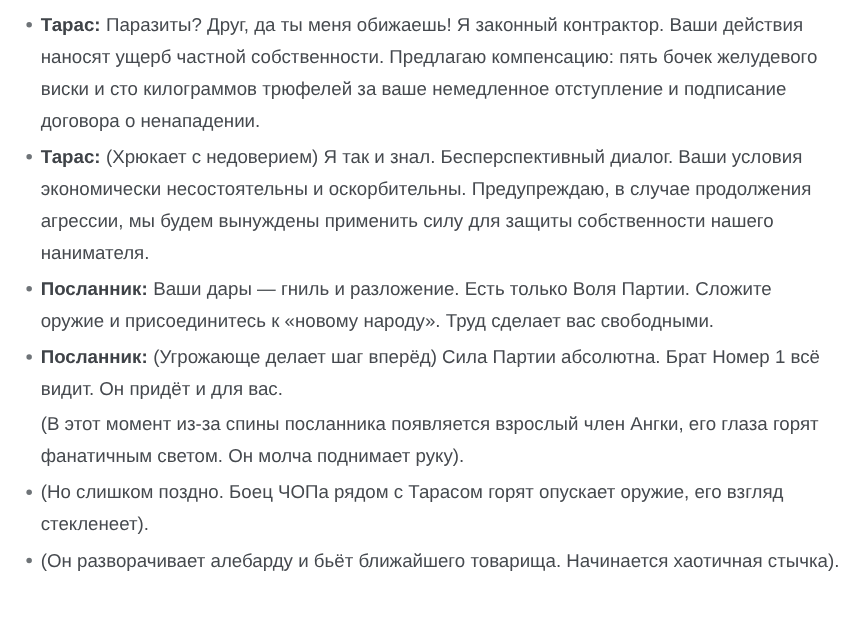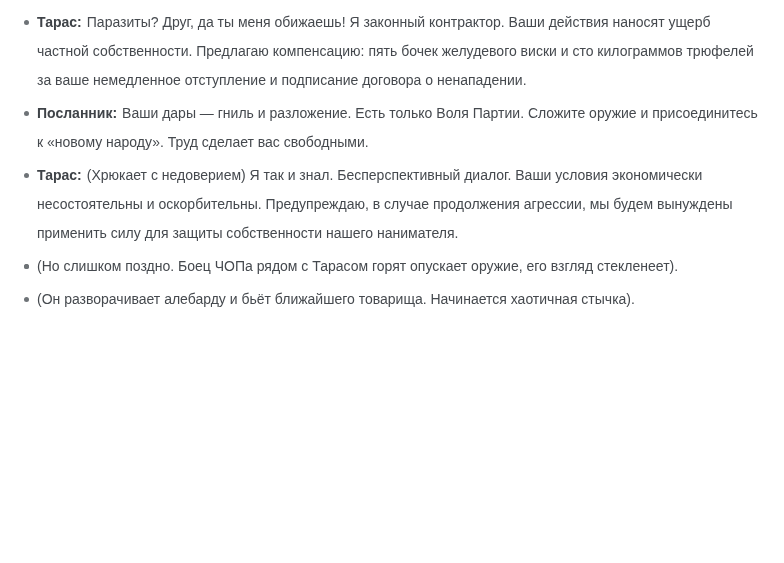--- a/index.html
+++ b/index.html
@@ -12,21 +12,21 @@
     height: 563px;
     overflow: hidden;
     font-family: "Liberation Sans", sans-serif;
     color: #45494e;
     -webkit-font-smoothing: antialiased;
   }
   .doc {
     box-sizing: border-box;
     width: 784px;
     padding: 8px 20px 0 37px;
-    font-size: 14px;
+    font-size: 17px;
     line-height: 29px;
   }
   ul.dialogue {
     list-style: none;
     margin: 0;
     padding: 0;
   }
   ul.dialogue > li {
     position: relative;
     margin: 0 0 4px 0;
@@ -59,30 +59,32 @@
 <main class="doc">
   <ul class="dialogue">
 
     <li>
       <span class="bullet"></span>
       <p class="line"><span class="speaker">Тарас:</span><span class="speech">Паразиты? Друг, да ты меня обижаешь! Я законный контрактор. Ваши действия наносят ущерб частной собственности. Предлагаю компенсацию: пять бочек желудевого виски и сто килограммов трюфелей за ваше немедленное отступление и подписание договора о ненападении.</span></p>
     </li>
 
     <li>
       <span class="bullet"></span>
+      <p class="line"><span class="speaker">Тарас:</span><span class="speech">(Хрюкает с недоверием) Я так и знал. Бесперспективный диалог. Ваши условия экономически несостоятельны и оскорбительны. Предупреждаю, в случае продолжения агрессии, мы будем вынуждены применить силу для защиты собственности нашего нанимателя.</span></p>
+    </li>
+
+    <li>
+      <span class="bullet"></span>
       <p class="line"><span class="speaker">Посланник:</span><span class="speech">Ваши дары — гниль и разложение. Есть только Воля Партии. Сложите оружие и присоединитесь к «новому народу». Труд сделает вас свободными.</span></p>
     </li>
 
     <li>
       <span class="bullet"></span>
-      <p class="line"><span class="speaker">Тарас:</span><span class="speech">(Хрюкает с недоверием) Я так и знал. Бесперспективный диалог. Ваши условия экономически несостоятельны и оскорбительны. Предупреждаю, в случае продолжения агрессии, мы будем вынуждены применить силу для защиты собственности нашего нанимателя.</span></p>
-    </li>
-
-    <li>
-      <span class="bullet"></span>
+      <p class="line"><span class="speaker">Посланник:</span><span class="speech">(Угрожающе делает шаг вперёд) Сила Партии абсолютна. Брат Номер 1 всё видит. Он придёт и для вас.</span></p>
+      <p class="stage">(В этот момент из-за спины посланника появляется взрослый член Ангки, его глаза горят фанатичным светом. Он молча поднимает руку).</p>
     </li>
 
     <li>
       <span class="bullet"></span>
       <p class="stage">(Но слишком поздно. Боец ЧОПа рядом с Тарасом горят опускает оружие, его взгляд стекленеет).</p>
     </li>
 
     <li>
       <span class="bullet"></span>
       <p class="stage">(Он разворачивает алебарду и бьёт ближайшего товарища. Начинается хаотичная стычка).</p>

